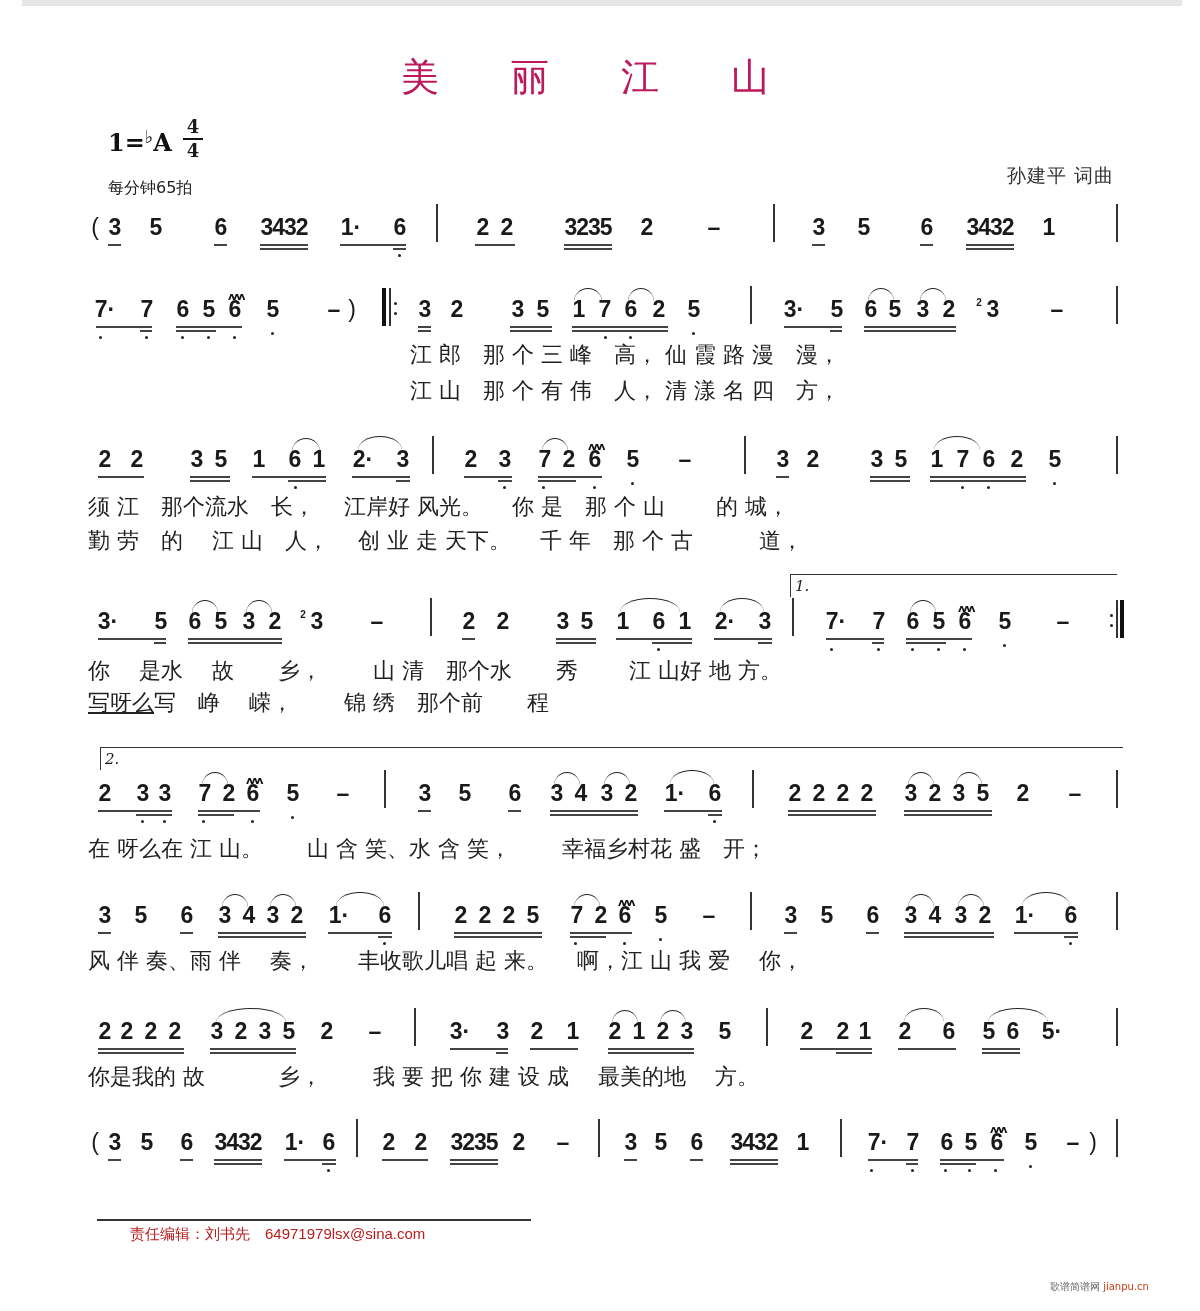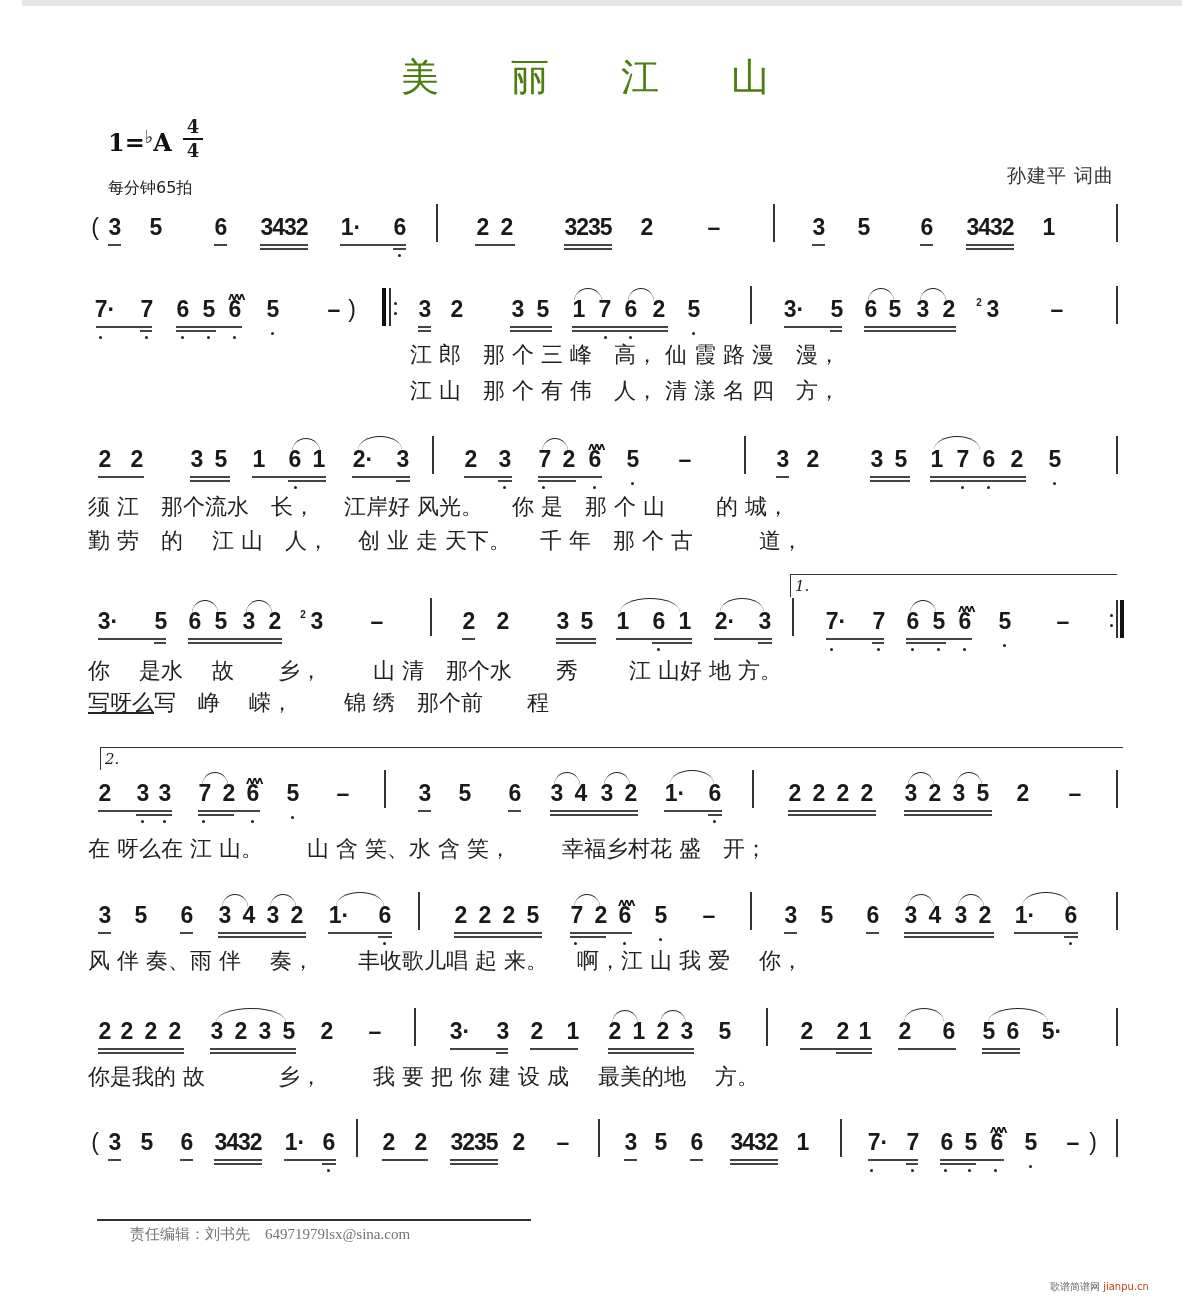--- a/index.html
+++ b/index.html
@@ -1,39 +1,39 @@
 <!DOCTYPE html>
 <html><head>
 <meta charset="utf-8">
 <style>
   html, body { margin:0; padding:0; background:#ffffff; }
   body { width:1200px; height:1311px; position:relative; overflow:hidden; font-family:"DejaVu Sans", sans-serif; color:#1a1a1a; }
   .topbar { position:absolute; left:22px; top:0; width:1160px; height:6px; background:#e6e6e6; }
-  .title { position:absolute; left:0; width:1200px; top:52px; text-align:center; font-family:"DejaVu Serif", serif; font-size:38px; letter-spacing:30px; color:#4d7c0f; }
+  .title { position:absolute; left:0; width:1200px; top:52px; text-align:center; font-family:"DejaVu Serif", serif; font-size:38px; letter-spacing:30px; color:#be185d; }
   .key { position:absolute; left:108px; top:128px; font-family:"DejaVu Serif", serif; font-weight:bold; font-size:24px; color:#111; }
   .key .flat { font-size:18px; position:relative; top:-8px; font-weight:normal; }
   .timesig { position:absolute; left:183px; top:117px; width:20px; text-align:center; font-family:"DejaVu Serif", serif; font-weight:bold; font-size:18px; line-height:20px; }
   .timesig .bar { display:block; height:2px; background:#111; margin:1px 0; }
   .tempo { position:absolute; left:108px; top:178px; font-size:16px; color:#222; }
   .composer { position:absolute; right:86px; top:163px; font-family:"DejaVu Serif", serif; font-size:19px; color:#333; letter-spacing:1px; }
 
   .row { position:absolute; left:0; width:1200px; }
   .n { position:absolute; font-family:"Liberation Sans", sans-serif; font-weight:bold; font-size:23px; color:#1a1a1a; text-align:center; width:18px; }
   .ul { position:absolute; height:1.5px; background:#444; }
   .dot { position:absolute; width:3px; height:3px; border-radius:50%; background:#222; }
   .slur2 { position:absolute; height:14px; border-top:1.8px solid #222; border-radius:50% 50% 0 0 / 100% 100% 0 0; box-sizing:border-box; }
   .mord { position:absolute; font-size:11px; font-weight:bold; letter-spacing:-2px; color:#111; }
   .barline { position:absolute; width:1.5px; background:#333; height:38px; }
   .dbl { position:absolute; width:4px; background:#111; height:38px; }
   .lyr { position:absolute; font-family:"DejaVu Serif", serif; font-size:22px; color:#222; white-space:pre; letter-spacing:0px; }
   .volta { position:absolute; border-top:1.5px solid #333; border-left:1.5px solid #333; height:22px; }
   .volta span { position:absolute; left:4px; top:2px; font-family:"DejaVu Serif", serif; font-style:italic; font-size:15px; }
   .grace { position:absolute; font-size:10px; font-weight:bold; font-family:"Liberation Sans", sans-serif; line-height:9px; text-align:center; width:10px; }
   .footline { position:absolute; left:97px; top:1219px; width:434px; height:1.5px; background:#333; }
-  .editor { position:absolute; left:130px; top:1225px; font-family:Liberation Serif, serif; font-size:15px; color:#737373; }
+  .editor { position:absolute; left:130px; top:1225px; font-family:Liberation Sans, sans-serif; font-size:15px; color:#b91c1c; }
   .wm { position:absolute; left:1050px; top:1280px; font-size:10px; color:#666; }
   .wm b { color:#c83c14; font-weight:normal; }
 </style>
 </head>
 <body>
 
 <div class="topbar"></div>
 
 <div class="title">美 丽 江 山</div>
 

